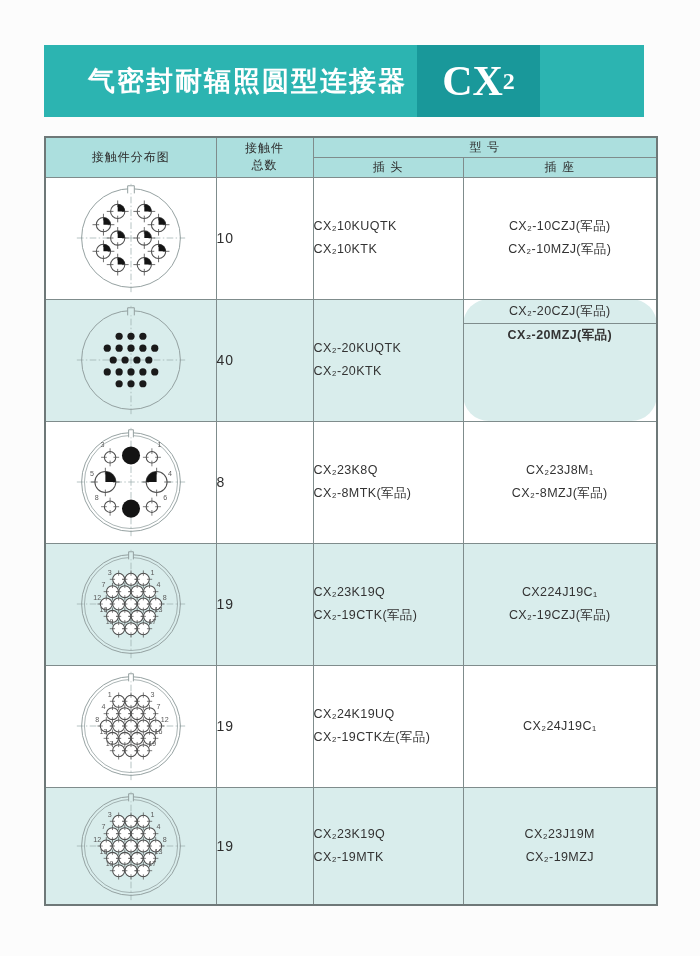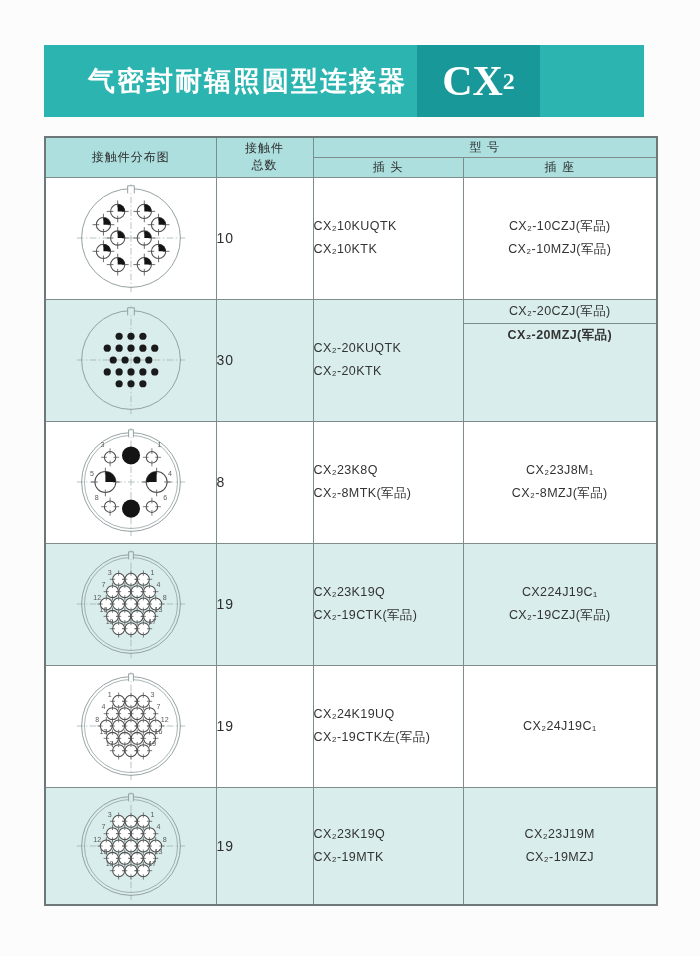--- a/index.html
+++ b/index.html
@@ -55,21 +55,21 @@
   .conn tbody tr.alt{background:#d9edec;}
   .cell-center{
     display:flex;flex-direction:column;justify-content:center;
     width:100%;height:100%;
   }
   .count-text{font-size:14px;letter-spacing:1px;}
   .model-line{
     font-size:12.5px;line-height:23px;letter-spacing:.4px;
     color:#333;white-space:nowrap;
   }
-  td.socket-split{vertical-align:top;}
+  td.socket-split{vertical-align:top;border-radius:26px;}
   .socket-groups{display:flex;flex-direction:column;width:100%;height:100%;text-align:right;}
   .socket-group{
     flex:1;display:flex;flex-direction:column;
     align-items:center;justify-content:center;
   }
   .socket-group + .socket-group{border-top:1px solid var(--line);font-weight:bold;}
   .diagram-wrap{display:flex;align-items:center;justify-content:center;width:100%;height:100%;}
   svg.diagram text{font-family:"Liberation Sans","DejaVu Sans",sans-serif;}
 </style>
 </head>
@@ -227,21 +227,21 @@
                 <circle cx="72.5" cy="72.5" r="3.8" fill="#1a1a1a"></circle>
                 <circle cx="85" cy="72.5" r="3.8" fill="#1a1a1a"></circle>
                 <circle cx="47.5" cy="85" r="3.8" fill="#1a1a1a"></circle>
                 <circle cx="60" cy="85" r="3.8" fill="#1a1a1a"></circle>
                 <circle cx="72.5" cy="85" r="3.8" fill="#1a1a1a"></circle>
               </svg>
             </div>
           </td>
           <td>
             <div class="cell-center">
-              <span class="count-text">30</span>
+              <span class="count-text">40</span>
             </div>
           </td>
           <td>
             <div class="cell-center">
               <div class="model-line">CX₂-20KUQTK</div>
               <div class="model-line">CX₂-20KTK</div>
             </div>
           </td>
           <td class="socket-split">
             <div class="socket-groups">

